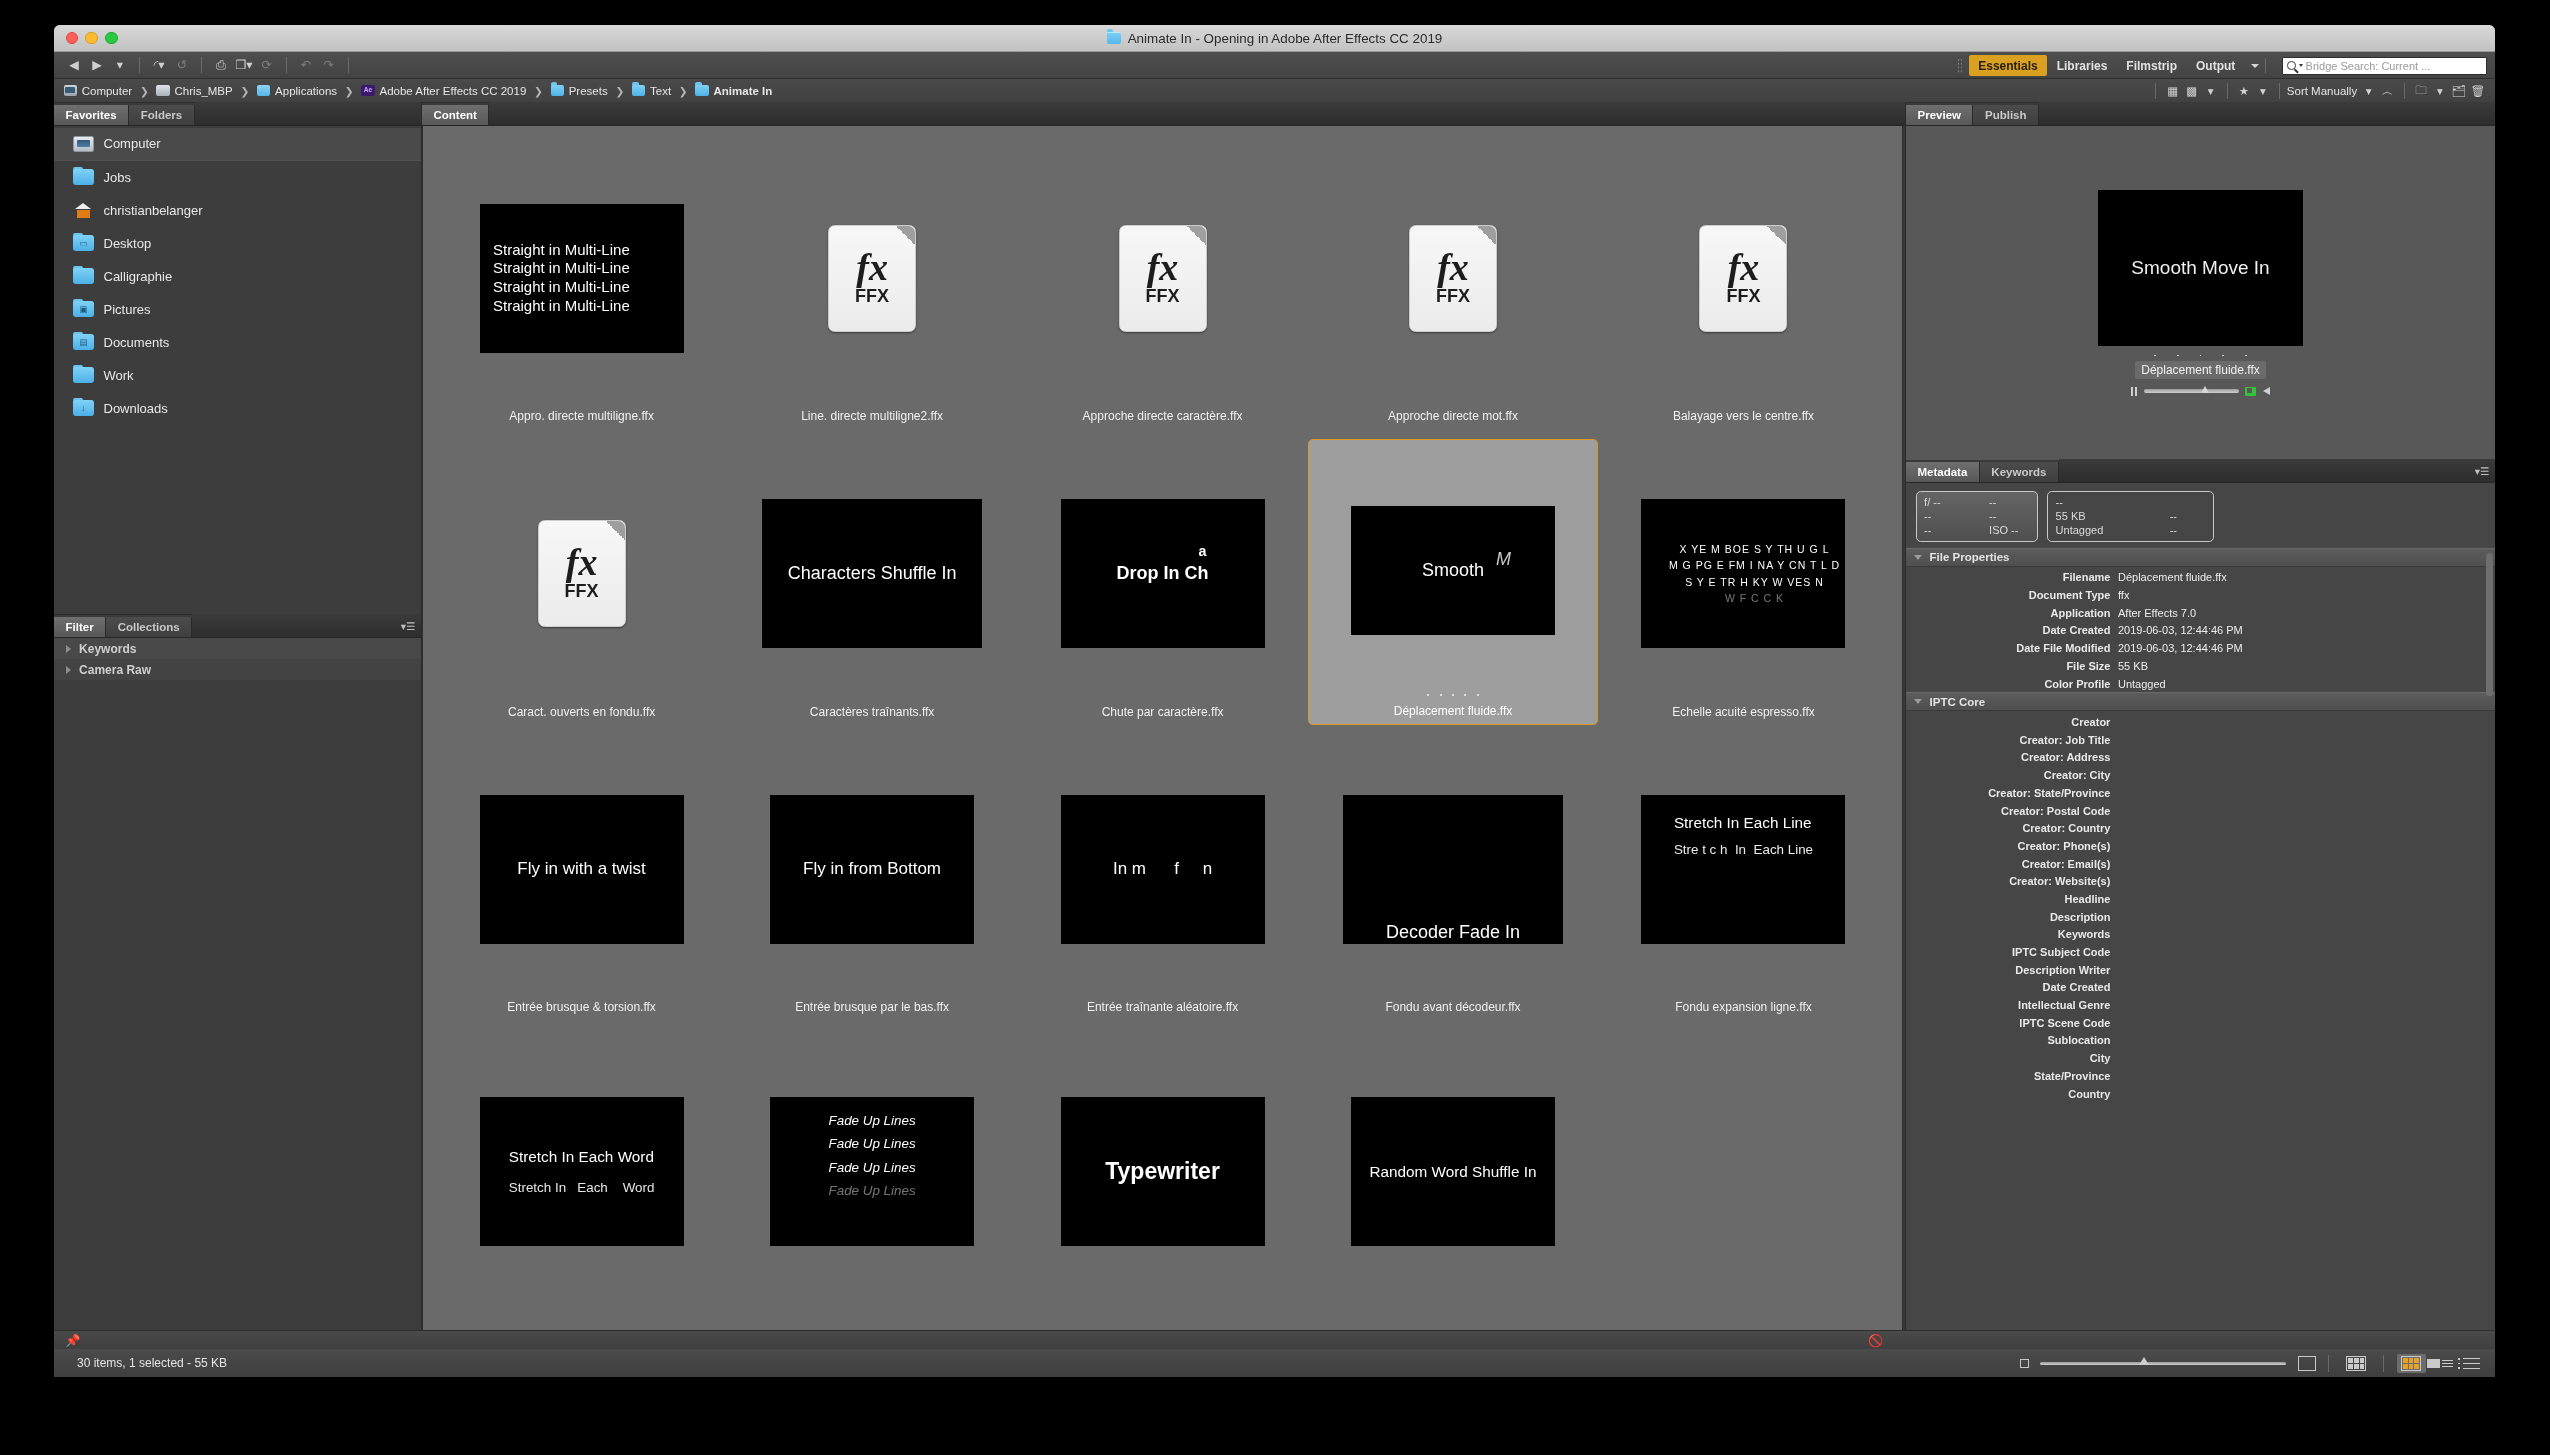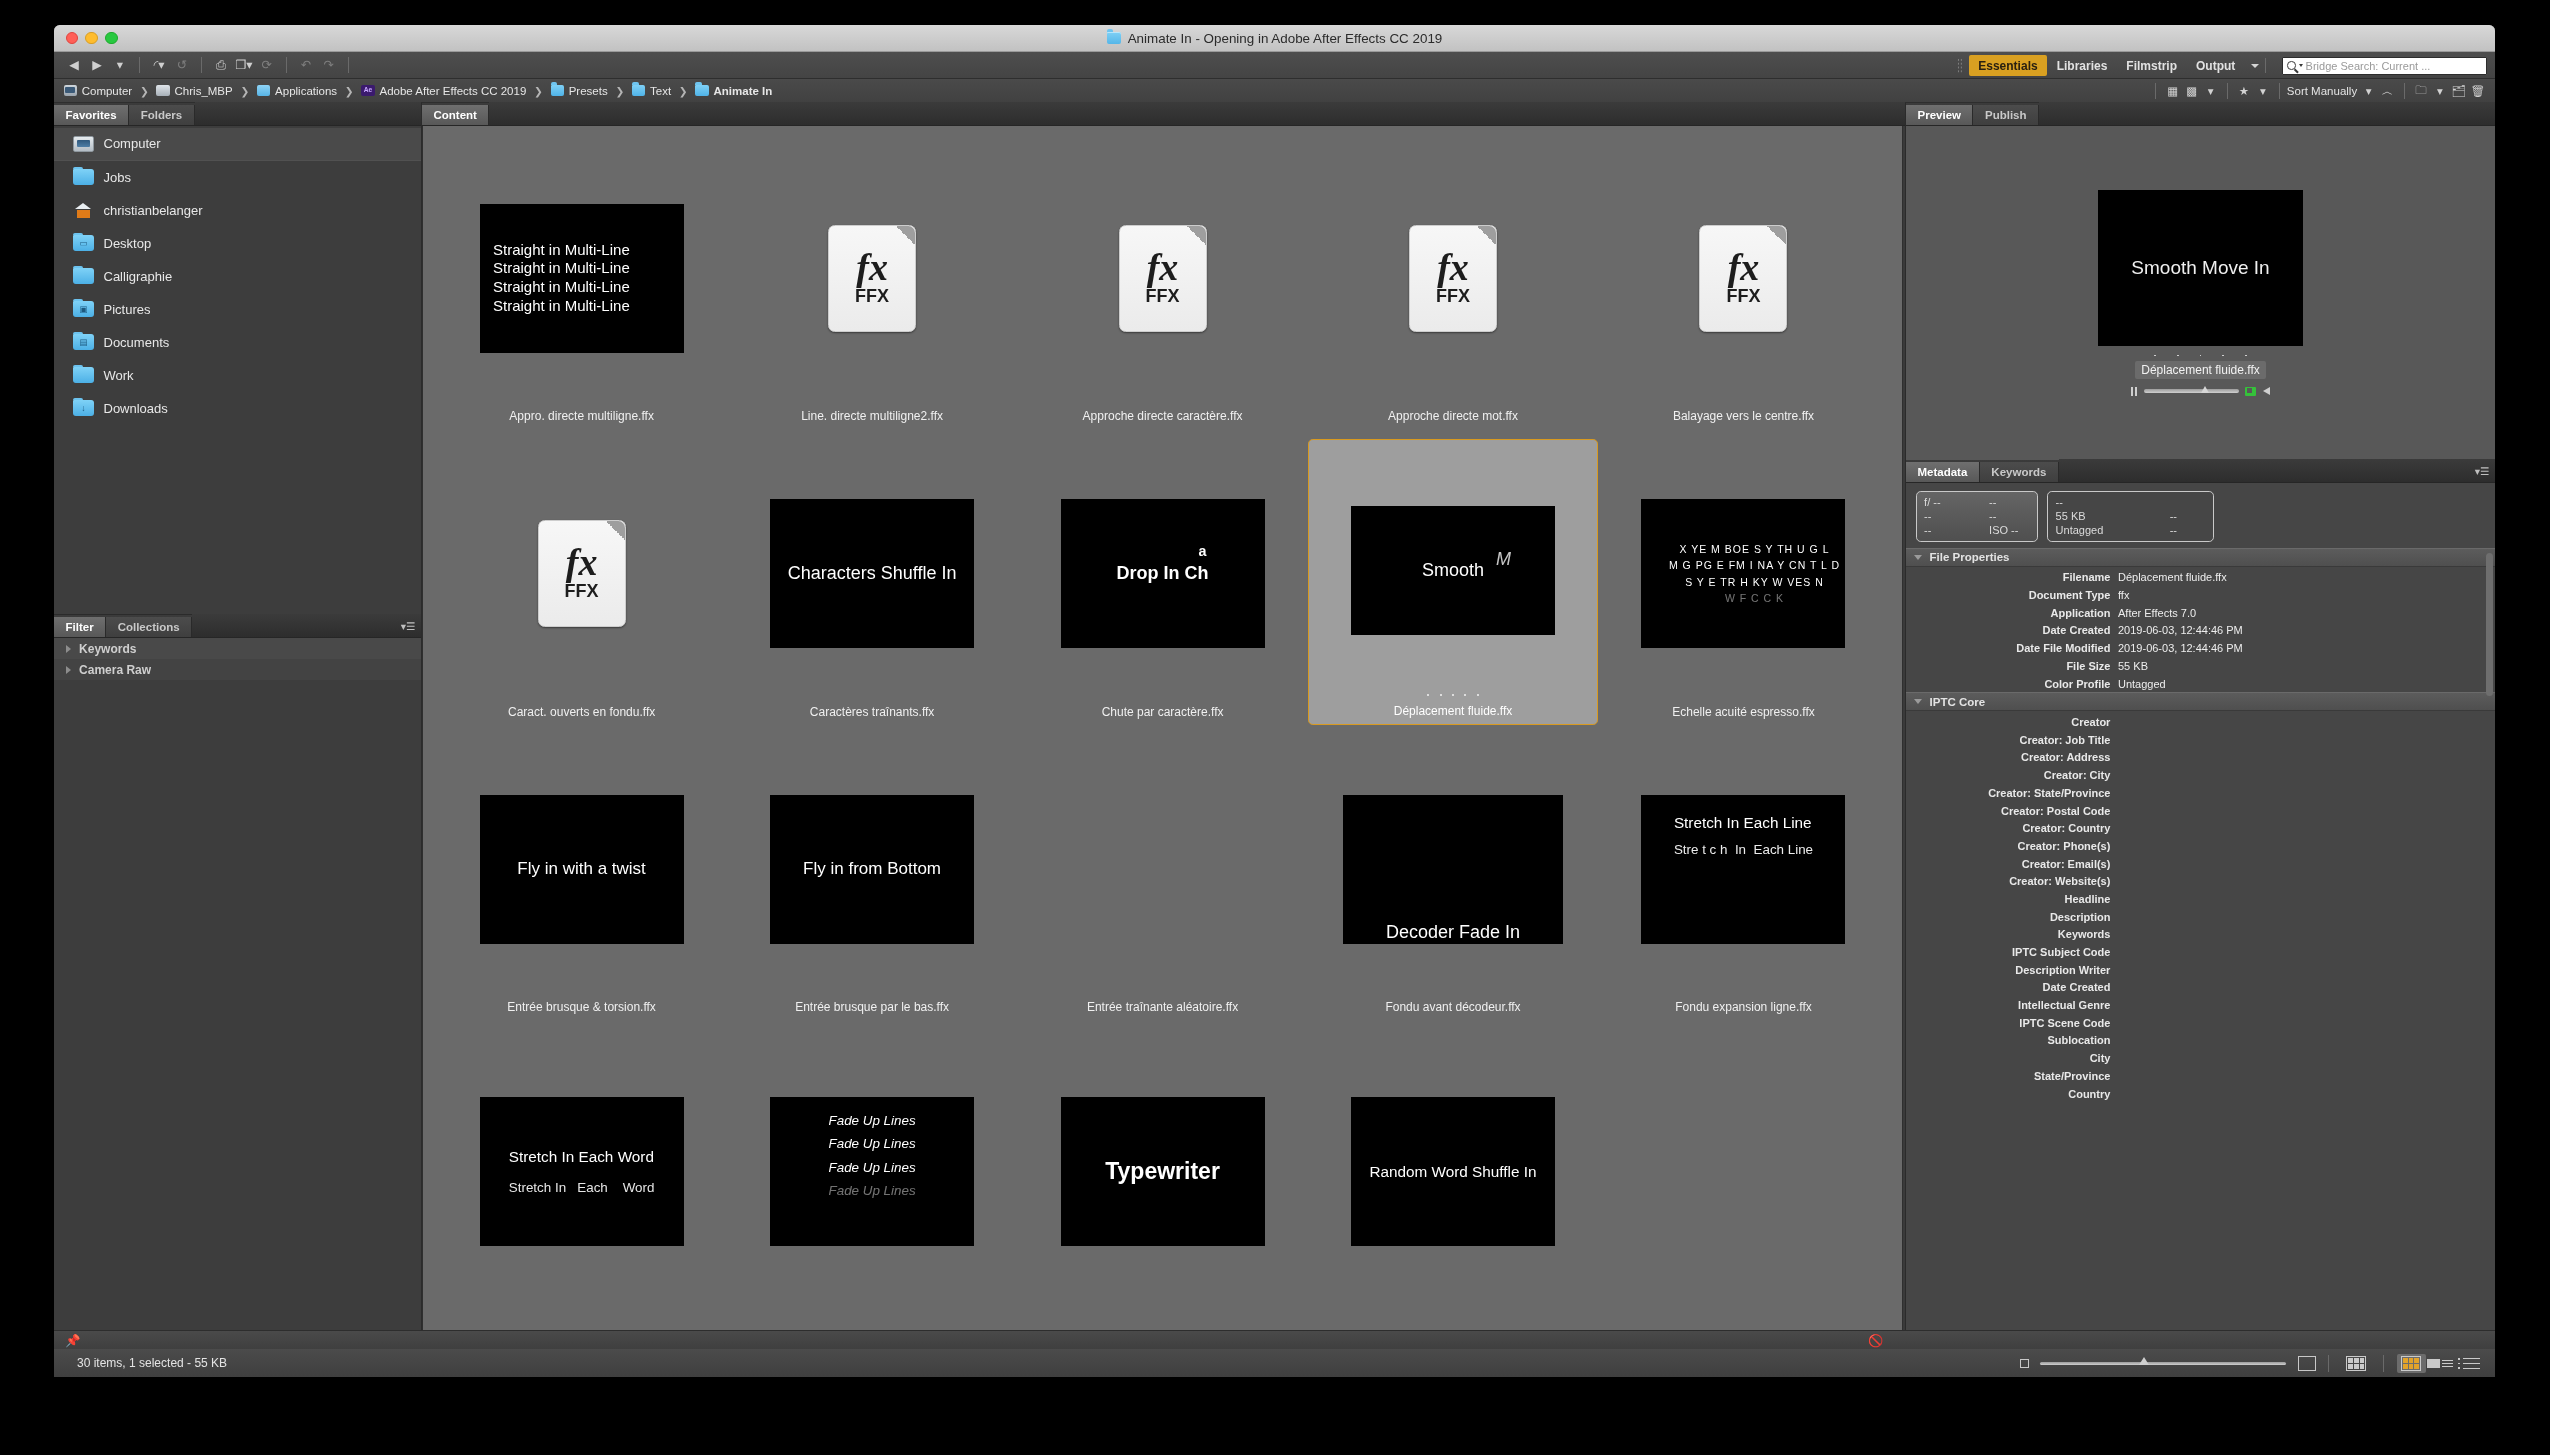--- a/index.html
+++ b/index.html
@@ -526,21 +526,21 @@
                 <div class="ffx">
               <span class="fx">fx</span>
               <span class="lbl">FFX</span>
             </div>
               </div>
             <div class="cell-label">Caract. ouverts en fondu.ffx</div>
           </div>
 
           <div class="cell">
             <div class="thumbwrap">
-                <div class="thumb" style="width:204px;height:149px;">
+                <div class="thumb" style="width:220px;height:149px;">
               <div class="tx" style="font-size:18px;">Characters Shuffle In</div>
             </div>
               </div>
             <div class="cell-label">Caractères traînants.ffx</div>
           </div>
 
           <div class="cell">
             <div class="thumbwrap">
                 <div class="thumb" style="width:204px;height:149px;">
               <div class="tx" style="position:relative;font-size:18px;font-weight:bold;">
@@ -597,20 +597,25 @@
           <div class="cell">
             <div class="thumbwrap">
                 <div class="thumb" style="width:204px;height:149px;">
               <div class="tx" style="font-size:17px;">Fly in from Bottom</div>
             </div>
               </div>
             <div class="cell-label">Entrée brusque par le bas.ffx</div>
           </div>
 
           <div class="cell">
+            <div class="thumbwrap">
+                <div class="thumb" style="width:204px;height:149px;">
+              <div class="tx" style="font-size:17px;white-space:pre;">In m      f     n</div>
+            </div>
+              </div>
             <div class="cell-label">Entrée traînante aléatoire.ffx</div>
           </div>
 
           <div class="cell">
             <div class="thumbwrap">
                 <div class="thumb" style="width:220px;height:149px;align-items:flex-end;">
               <div class="tx" style="font-size:18px;">Decoder Fade In</div>
             </div>
               </div>
             <div class="cell-label">Fondu avant décodeur.ffx</div>

